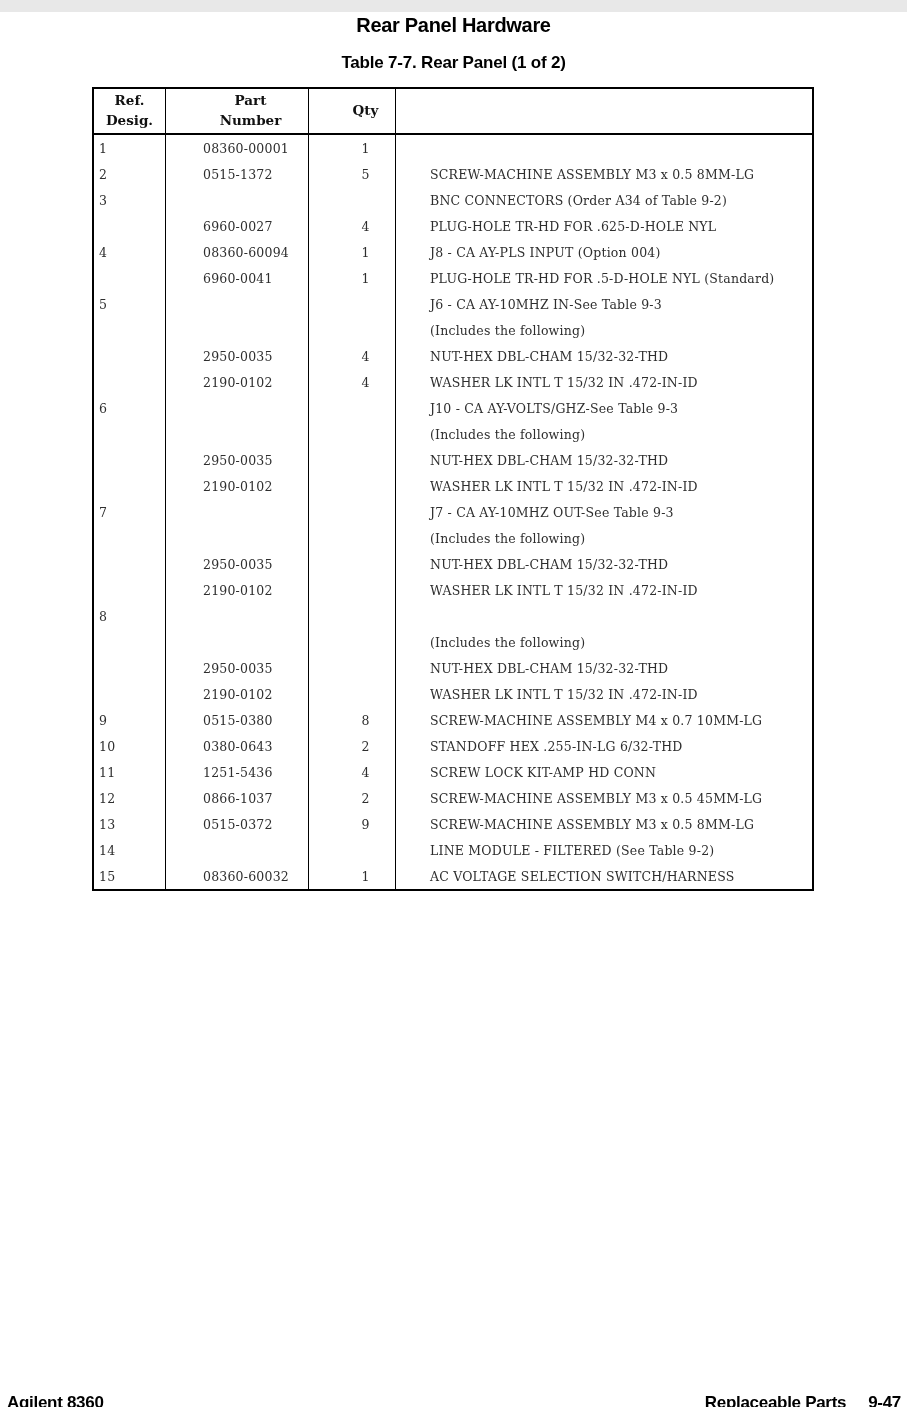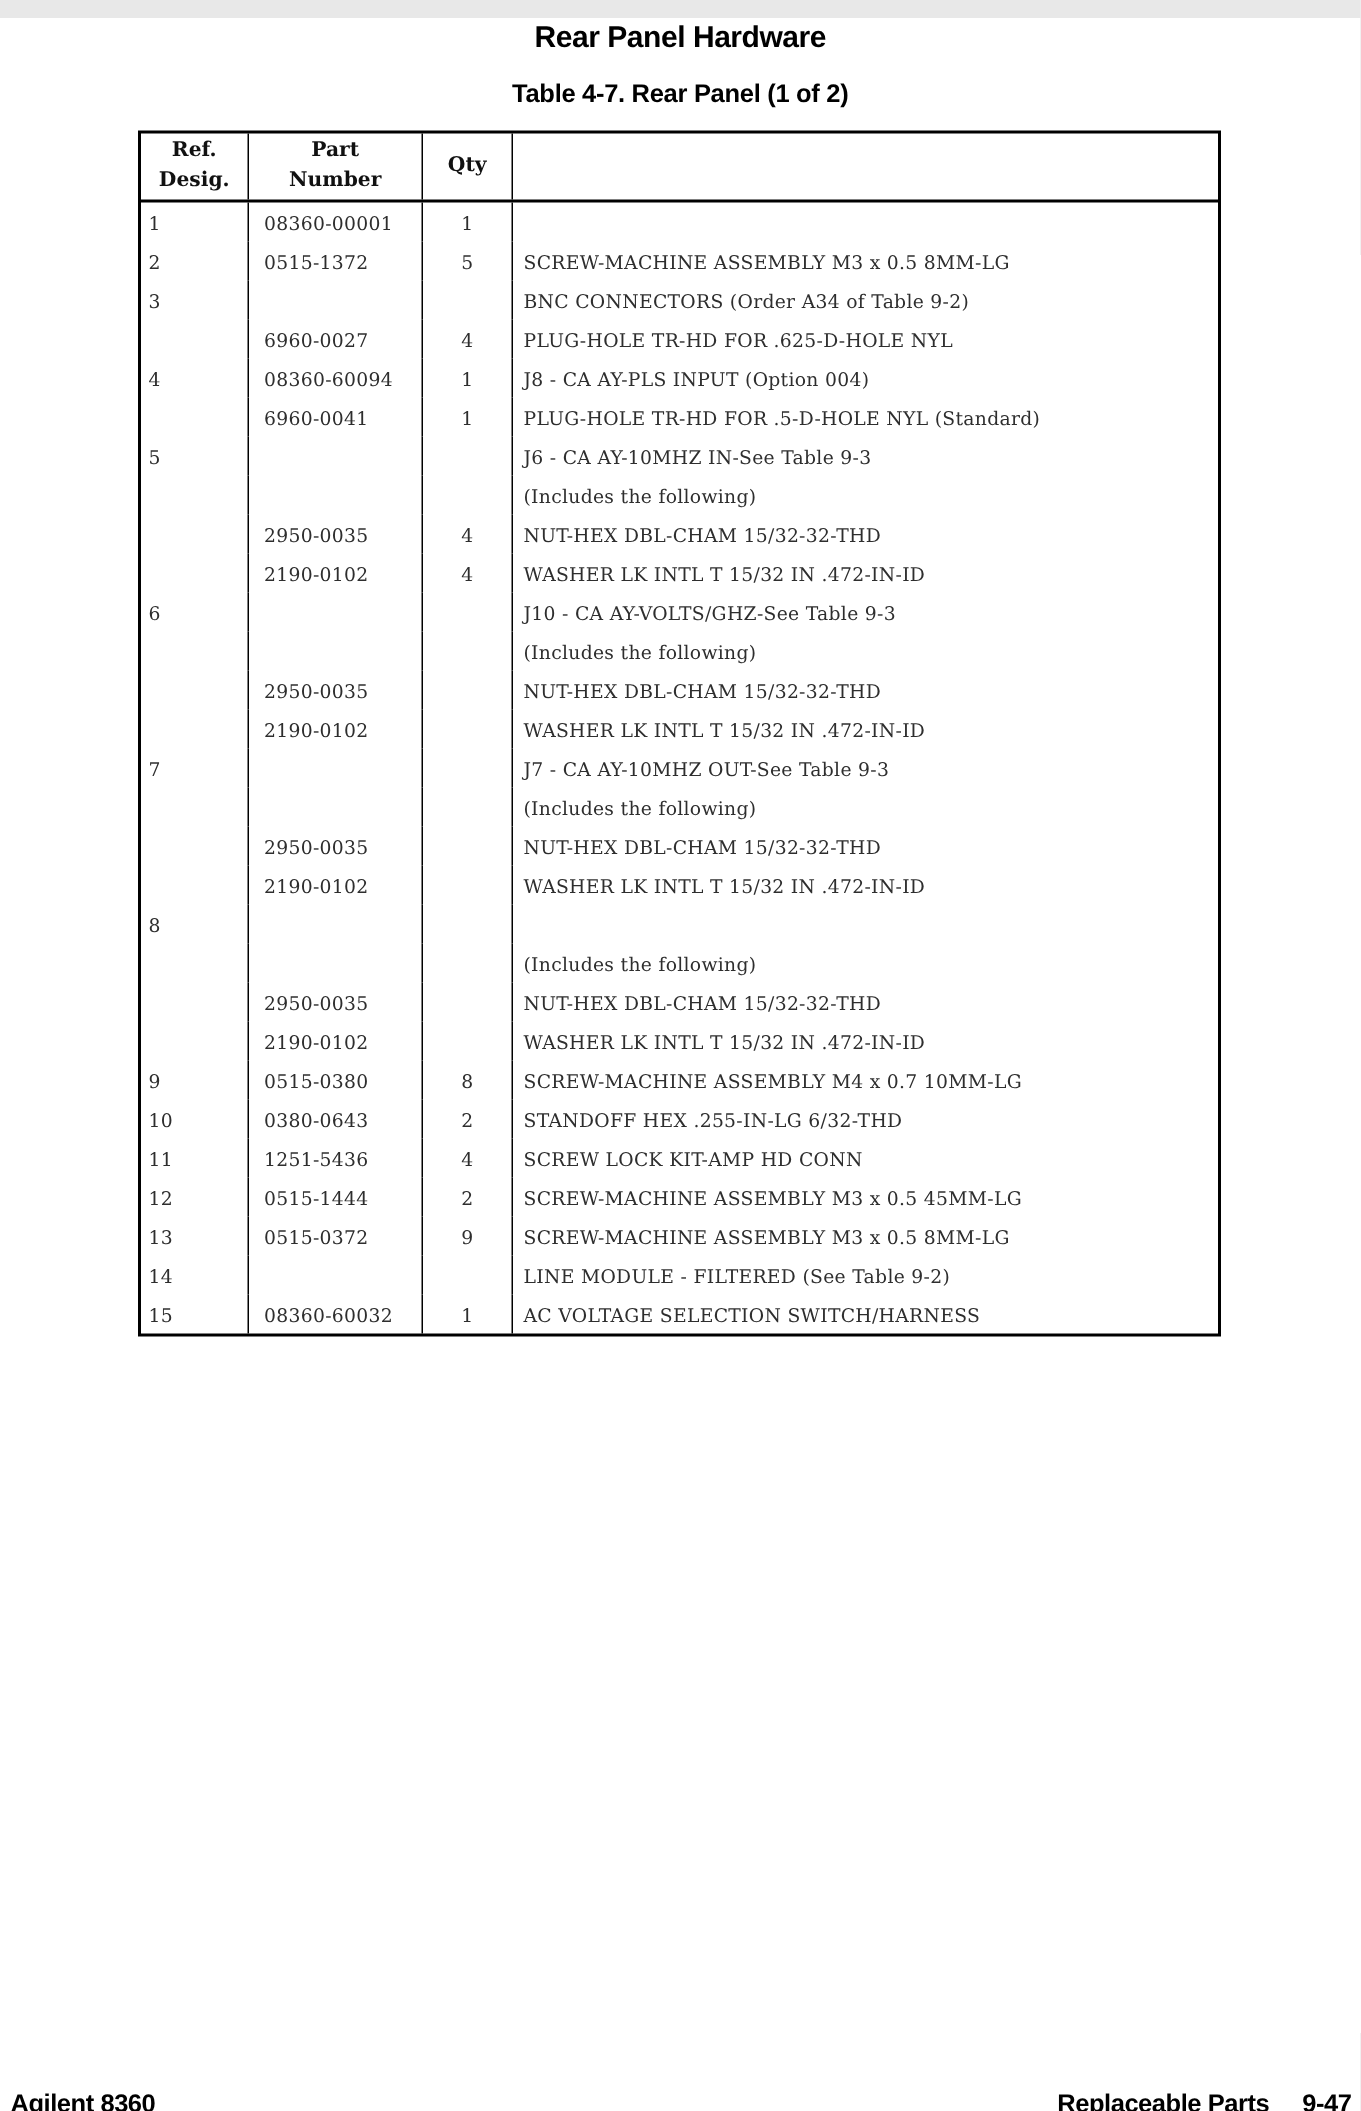--- a/index.html
+++ b/index.html
@@ -27,20 +27,21 @@
   }
   .parts-table {
     position:absolute; left:92px; top:75px; width:722px;
     border:2px solid #000;
     box-sizing:border-box;
     background:#fff;
   }
   .trow {
     display:grid;
     grid-template-columns:72px 116px 60px 1fr;
+    gap:27px;
   }
   .trow > div { box-sizing:border-box; }
   .cell-ref, .cell-part, .cell-qty { border-right:1px solid #000; }
   .thead {
     height:44px;
     border-bottom:2px solid #000;
     font-family:"DejaVu Serif","Liberation Serif", serif;
     font-weight:700; font-size:13.5px; color:#111;
   }
   .thead > div {
@@ -70,21 +71,21 @@
   .footer-right { position:absolute; right:6px; top:0; display:flex;padding-left:36px; }
   .footer-page  { margin-left:22px; }
 </style>
 </head>
 <body>
 
 <div class="page">
 
   <div class="doc-title">Rear Panel Hardware</div>
 
-  <div class="table-title">Table 4-7. Rear Panel (1 of 2)</div>
+  <div class="table-title">Table 7-7. Rear Panel (1 of 2)</div>
 
   <div class="parts-table">
     <div class="trow thead">
       <div class="cell-ref">
         <span>Ref.</span>
         <span>Desig.</span>
       </div>
       <div class="cell-part">
         <span>Part</span>
         <span>Number</span>
@@ -262,21 +263,21 @@
 
   <div class="trow tbody-row">
     <div class="cell-ref">11</div>
     <div class="cell-part">1251-5436</div>
     <div class="cell-qty">4</div>
     <div class="cell-desc">SCREW LOCK KIT-AMP HD CONN</div>
   </div>
 
   <div class="trow tbody-row">
     <div class="cell-ref">12</div>
-    <div class="cell-part">0515-1444</div>
+    <div class="cell-part">0866-1037</div>
     <div class="cell-qty">2</div>
     <div class="cell-desc">SCREW-MACHINE ASSEMBLY M3 x 0.5 45MM-LG</div>
   </div>
 
   <div class="trow tbody-row">
     <div class="cell-ref">13</div>
     <div class="cell-part">0515-0372</div>
     <div class="cell-qty">9</div>
     <div class="cell-desc">SCREW-MACHINE ASSEMBLY M3 x 0.5 8MM-LG</div>
   </div>

